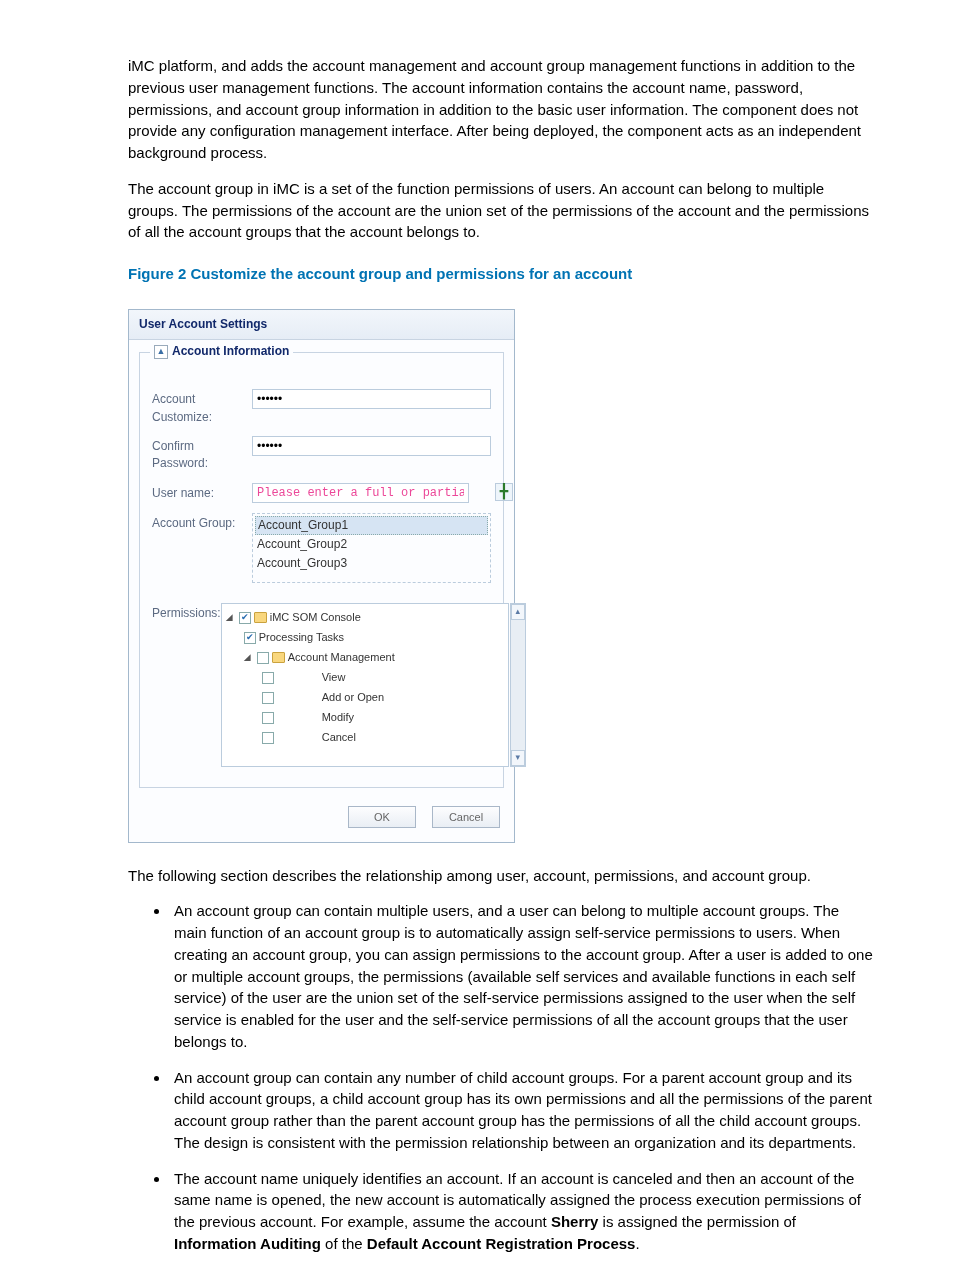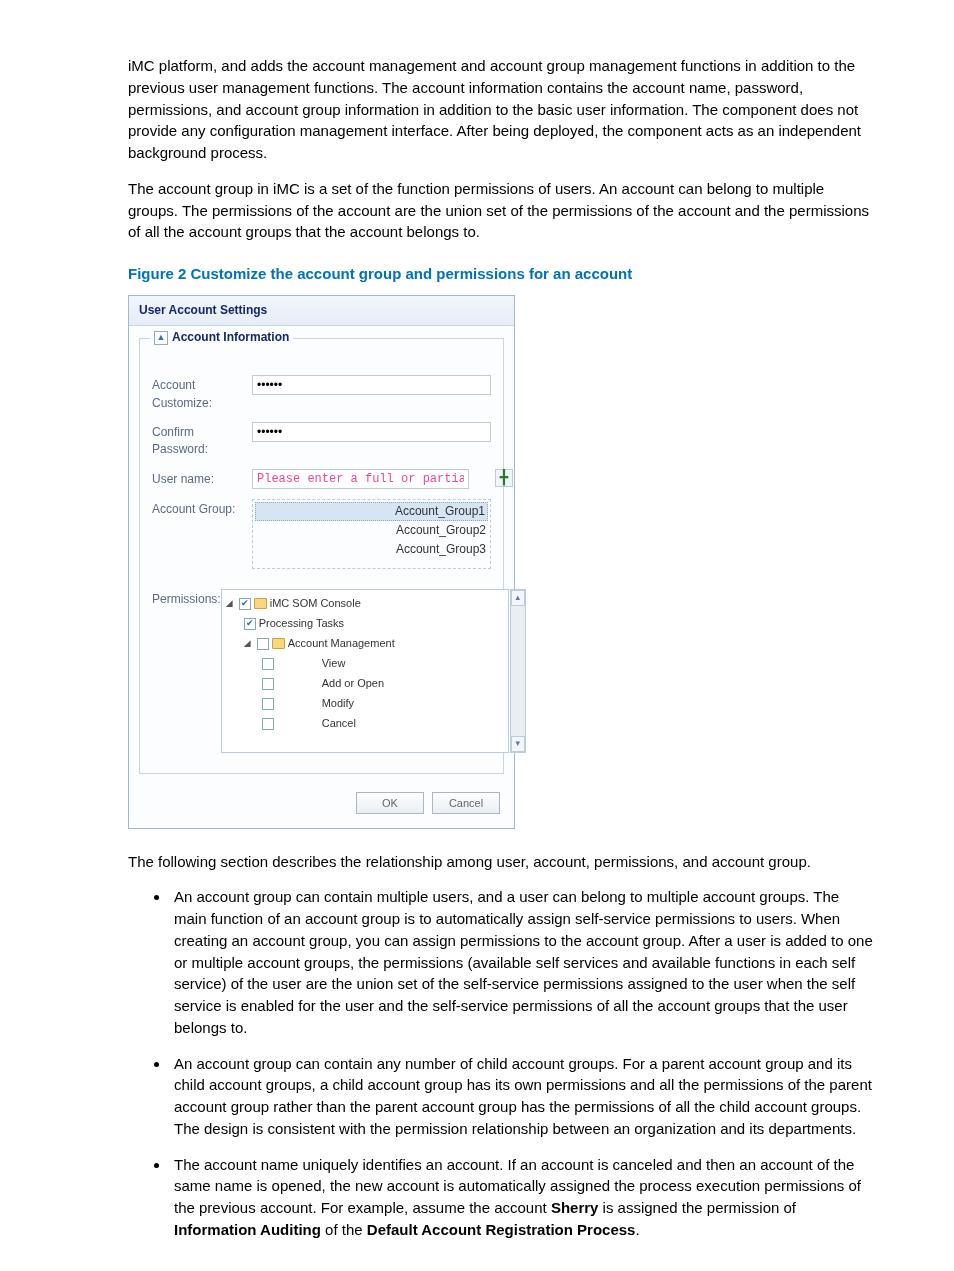--- a/index.html
+++ b/index.html
@@ -10,21 +10,21 @@
     padding: 55px 60px 30px 60px;
     font-size: 15px;
     color: #000;
     line-height: 1.45;
   }
   .para { margin-bottom: 14px; padding-left: 68px; padding-right: 20px; }
   .fig-caption {
     color: #0073b3;
     font-weight: bold;
     font-size: 15px;
-    margin: 20px 0 10px 68px;
+    margin: 20px 0 24px 68px;
   }
   .dialog {
     width: 387px;
     border: 1px solid #a3b8cc;
     margin-left: 68px;
     margin-bottom: 22px;
     font-size: 12px;
     font-family: Tahoma, Arial, sans-serif;
     color: #333;
     background: #fcfdff;
@@ -91,21 +91,21 @@
     cursor: pointer;
   }
   .listbox {
     width: 100%;
     border: 1px dashed #bcd;
     min-height: 70px;
     padding: 2px 2px;
     font-size: 12px;
   }
   .listbox .sel { background: #d6e4f3; border: 1px dotted #8aa; padding: 0 2px; }
-  .listbox div { padding: 1px 2px; text-align: right; }
+  .listbox div { padding: 1px 2px; }
   .tree-wrap { position: relative; }
   .treebox {
     width: 288px;
     height: 164px;
     border: 1px solid #bcd;
     background: #fff;
     padding: 4px 4px;
     font-size: 11px;
     overflow: hidden;
   }
@@ -145,21 +145,21 @@
   .folder {
     width: 13px; height: 11px;
     background: #f9d77e;
     border: 1px solid #caa23e;
     border-radius: 1px;
     display: inline-block;
   }
   .btnrow {
     display: flex;
     justify-content: flex-end;
-    gap: 8px;
+    gap: 16px;
     padding: 12px 14px 14px 0;
   }
   .btn {
     min-width: 68px;
     height: 22px;
     border: 1px solid #a9b7c8;
     background: linear-gradient(#fdfdfe,#e9eef4);
     font-size: 11px;
     color: #666;
     cursor: pointer;

